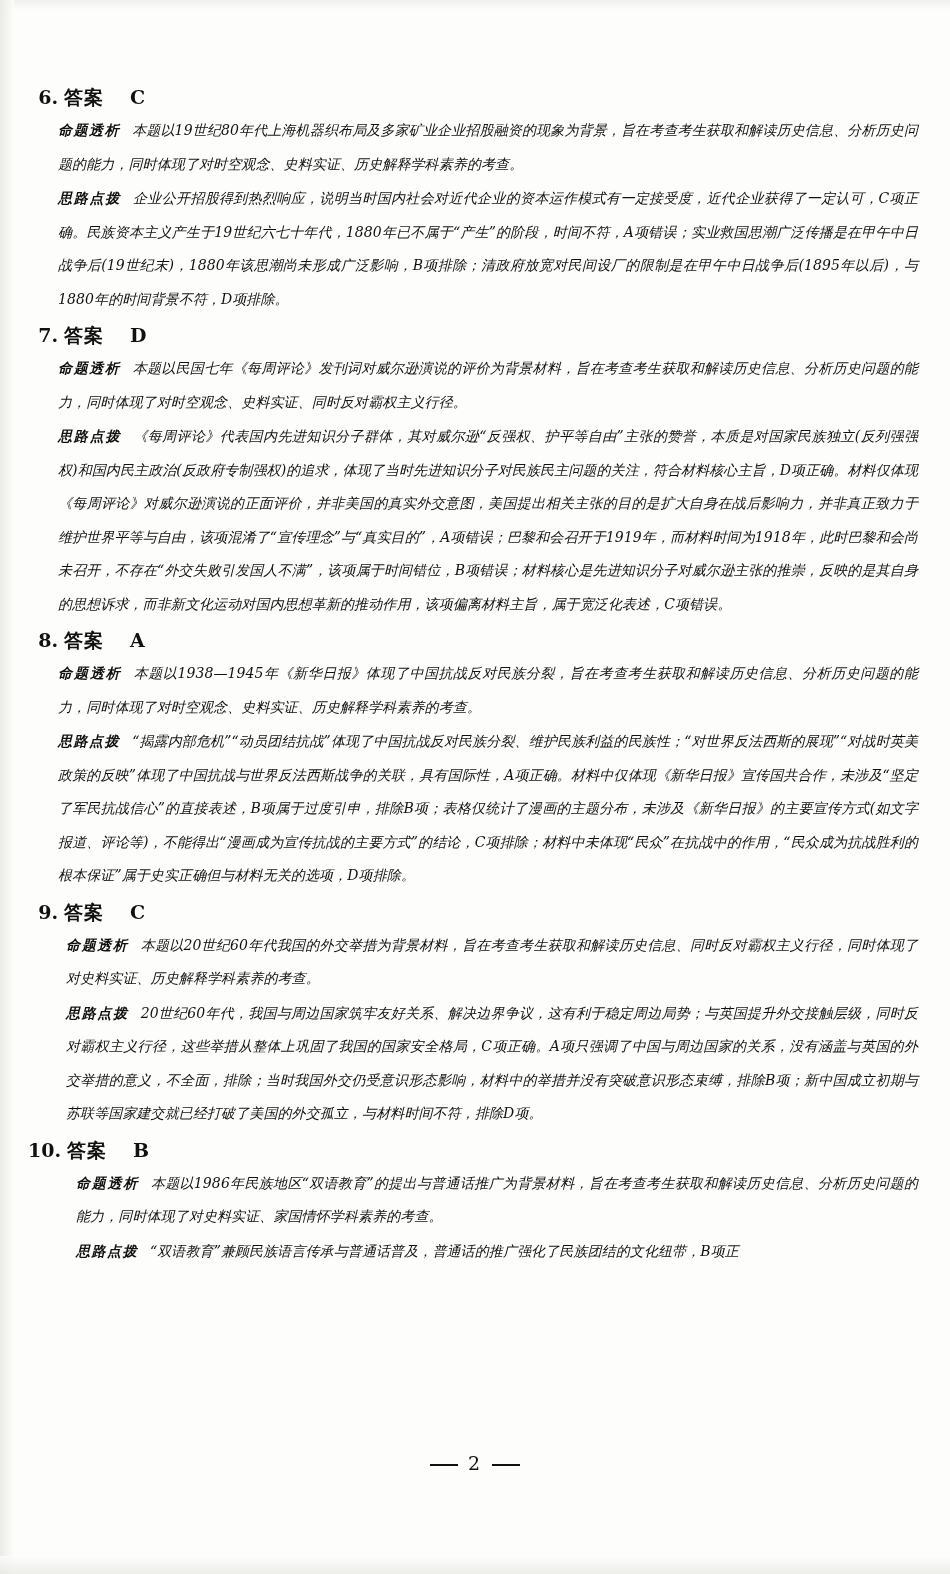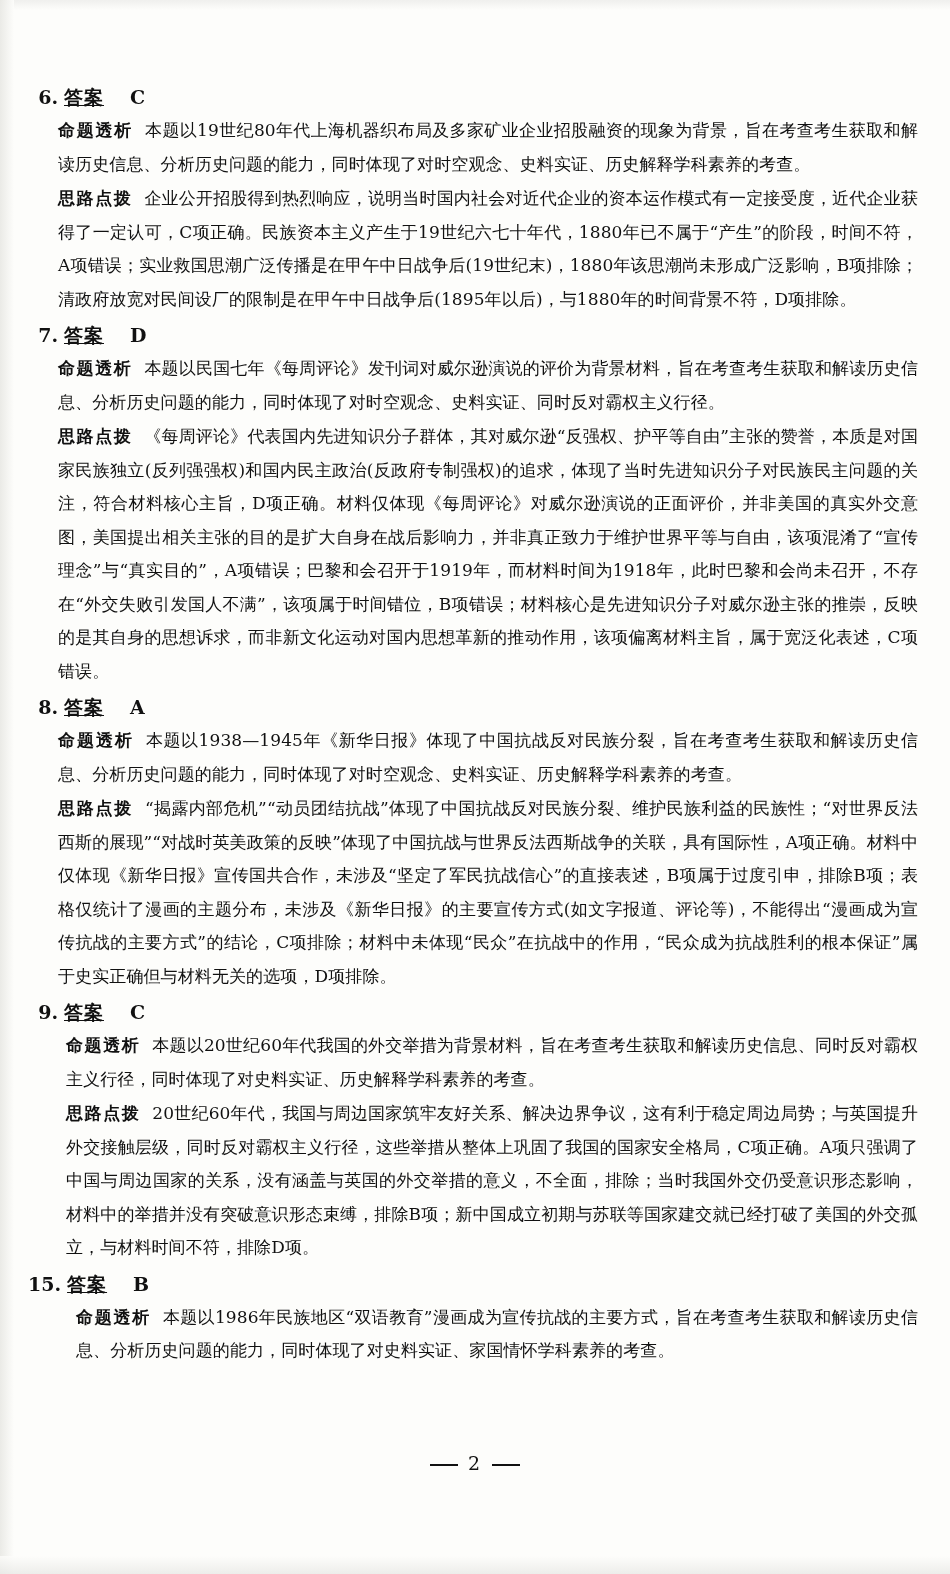--- a/index.html
+++ b/index.html
@@ -41,35 +41,35 @@
   .q-num {
     font-weight: 700;
     min-width: 30px;
     text-align: right;
     padding-right: 6px;
     letter-spacing: 0px;
   }
   .ans-label {
     font-weight: 700;
     letter-spacing: 1px;
-    text-decoration: underline;
   }
   .ans-value {
     font-weight: 700;
     margin-left: 26px;
     letter-spacing: 1px;
   }
   .para {
-    font-size: 17px;
+    font-size: 14px;
     line-height: 33.5px;
     text-align: justify;
     text-justify: inter-ideograph;
     margin: 0 4px 1px 0;
     padding-left: 30px;
     letter-spacing: 0.1px;
+    font-style: italic;
   }
   .para .tag {
     font-weight: 700;
     letter-spacing: 1.5px;
     margin-right: 12px;
   }
   .para.indent-deep {
     padding-left: 48px;
   }
   .para.indent-mid {
@@ -164,25 +164,26 @@
         <span class="q-num">9.</span>
         <span class="ans-label">答案</span>
         <span class="ans-value">C</span>
       </div>
       <p class="para indent-mid"><span class="tag">命题透析</span><span>本题以20世纪60年代我国的外交举措为背景材料，旨在考查考生获取和解读历史信息、同时反对霸权主义行径，同时体现了对史料实证、历史解释学科素养的考查。</span></p>
       <p class="para indent-mid"><span class="tag">思路点拨</span><span>20世纪60年代，我国与周边国家筑牢友好关系、解决边界争议，这有利于稳定周边局势；与英国提升外交接触层级，同时反对霸权主义行径，这些举措从整体上巩固了我国的国家安全格局，C项正确。A项只强调了中国与周边国家的关系，没有涵盖与英国的外交举措的意义，不全面，排除；当时我国外交仍受意识形态影响，材料中的举措并没有突破意识形态束缚，排除B项；新中国成立初期与苏联等国家建交就已经打破了美国的外交孤立，与材料时间不符，排除D项。</span></p>
     </div>
 
     <div class="qblock">
       <div class="answer-line">
-        <span class="q-num">15.</span>
+        <span class="q-num">10.</span>
         <span class="ans-label">答案</span>
         <span class="ans-value">B</span>
       </div>
-      <p class="para indent-deep"><span class="tag">命题透析</span><span>本题以1986年民族地区“双语教育”漫画成为宣传抗战的主要方式，旨在考查考生获取和解读历史信息、分析历史问题的能力，同时体现了对史料实证、家国情怀学科素养的考查。</span></p>
+      <p class="para indent-deep"><span class="tag">命题透析</span><span>本题以1986年民族地区“双语教育”的提出与普通话推广为背景材料，旨在考查考生获取和解读历史信息、分析历史问题的能力，同时体现了对史料实证、家国情怀学科素养的考查。</span></p>
+      <p class="para indent-deep"><span class="tag">思路点拨</span><span>“双语教育”兼顾民族语言传承与普通话普及，普通话的推广强化了民族团结的文化纽带，B项正</span></p>
     </div>
 
   </div>
 
   <div class="footer">
     <span class="dash"></span><span class="pnum">2</span><span class="dash"></span>
   </div>
 </div>
 
 </body></html>

